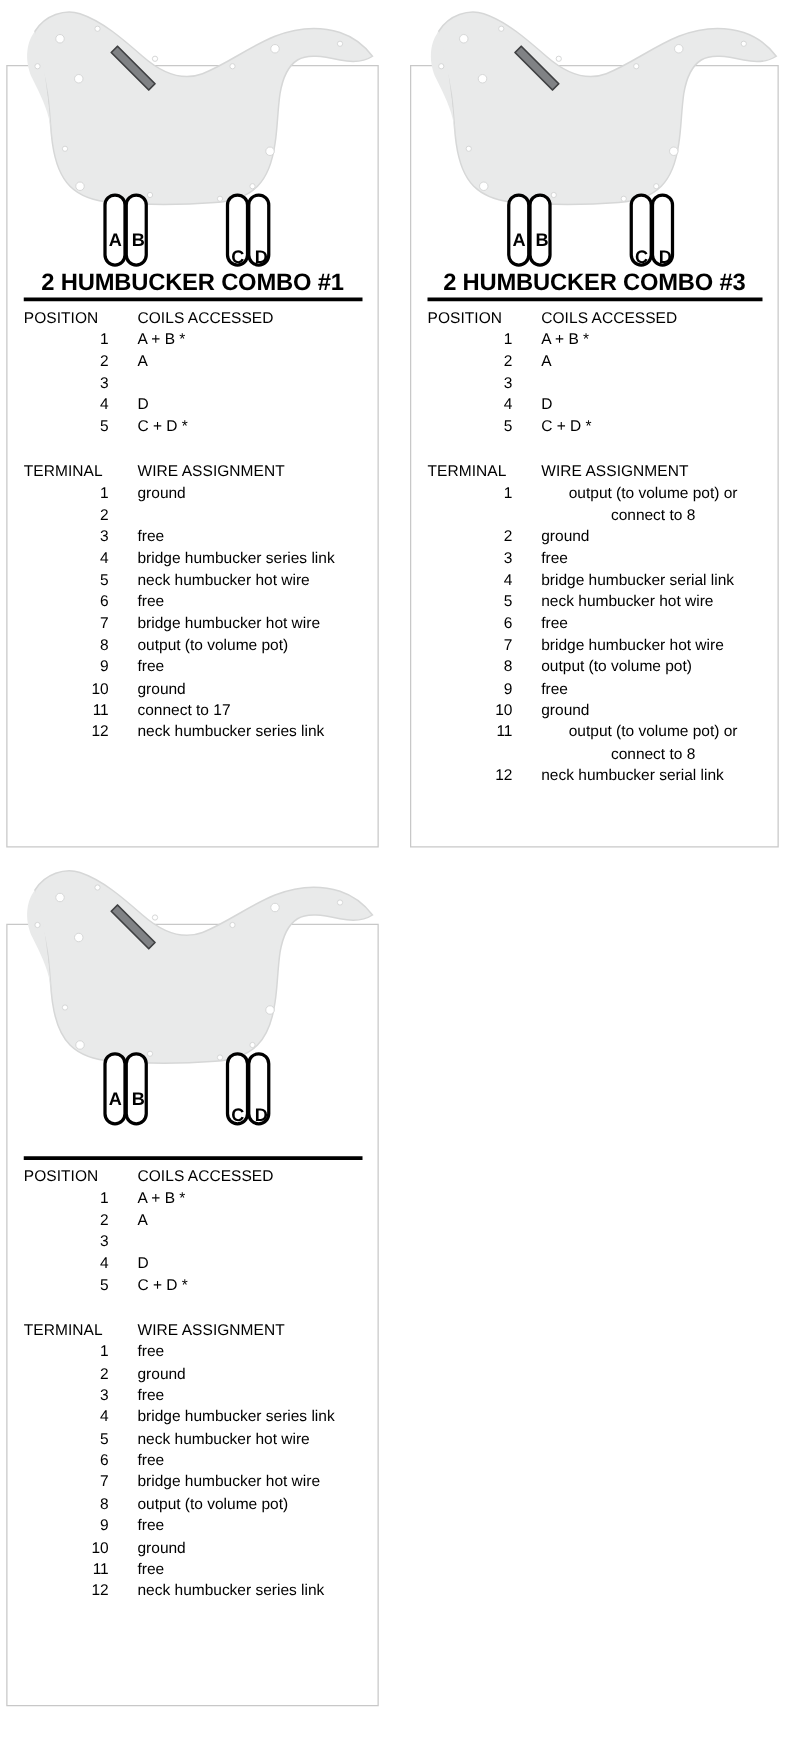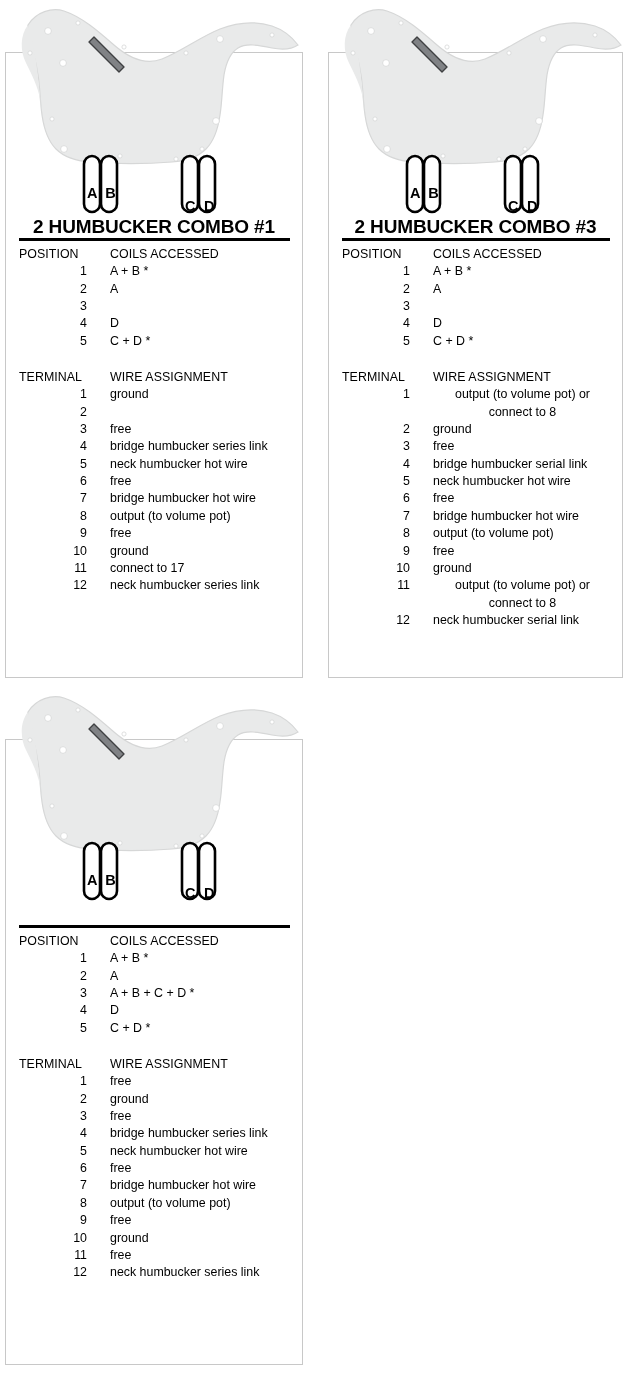--- a/index.html
+++ b/index.html
@@ -372,21 +372,20 @@
         <div class="trow">
           <div class="c-num">1</div>
           <div class="c-val">A + B *</div>
         </div>
         <div class="trow">
           <div class="c-num">2</div>
           <div class="c-val">A</div>
         </div>
         <div class="trow">
           <div class="c-num">3</div>
-          <div class="c-val">A + B + C + D *</div>
         </div>
         <div class="trow">
           <div class="c-num">4</div>
           <div class="c-val">D</div>
         </div>
         <div class="trow">
           <div class="c-num">5</div>
           <div class="c-val">C + D *</div>
         </div>
         <div style="height: 19px;"></div>

